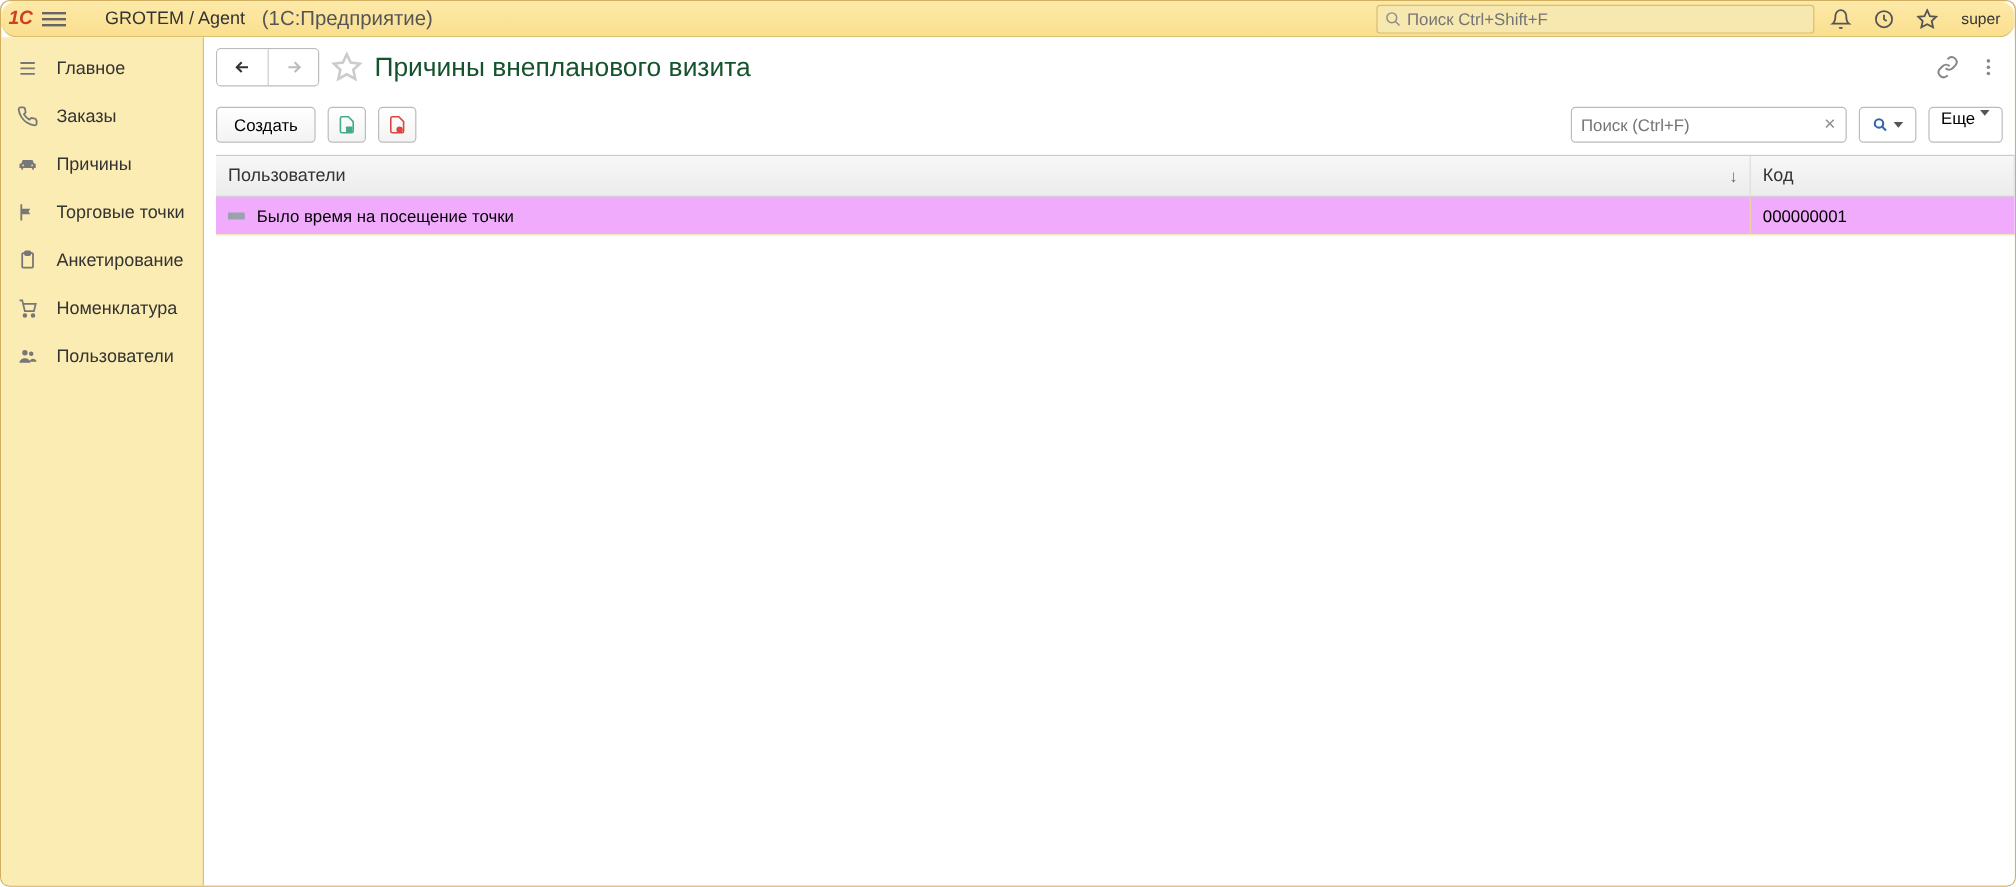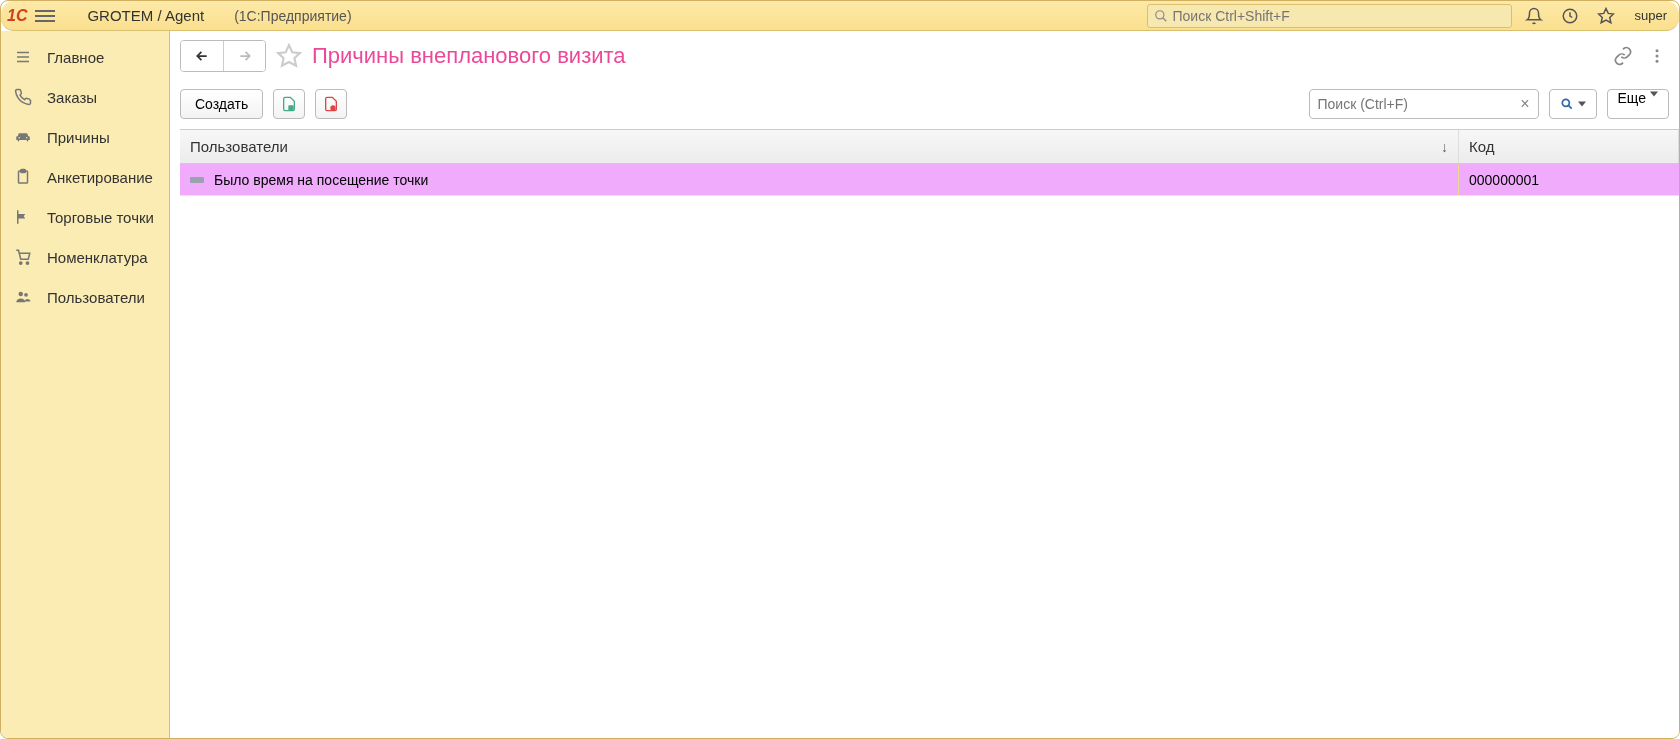--- a/index.html
+++ b/index.html
@@ -31,21 +31,21 @@
     font-size: 16px;
     font-style: italic;
   }
   .hamburger-icon {
     width: 20px; height: 20px;
     display: flex; flex-direction: column; justify-content: center; gap: 3px;
     cursor: pointer;
   }
   .hamburger-icon span { height: 2px; background: #666; }
   .app-title { color: #333; font-size: 15px; margin-left: 24px; }
-  .app-subtitle { color: #555; font-size: 14px; margin-left: 22px; }
+  .app-subtitle { color: #555; font-size: 17px; margin-left: 6px; }
   .header-spacer { flex: 1; }
   .global-search {
     width: 365px; height: 24px;
     background: #f7e8b0;
     border: 1px solid #d8c070;
     border-radius: 3px;
     display: flex; align-items: center;
     padding: 0 6px;
     gap: 4px;
   }
@@ -99,21 +99,21 @@
   }
   .nav-btn {
     width: 42px; height: 30px;
     display: flex; align-items: center; justify-content: center;
     background: #fff;
     cursor: pointer;
   }
   .nav-btn + .nav-btn { border-left: 1px solid #ccc; }
   .nav-btn.disabled { color: #bbb; }
   .star-icon { color: #ccc; cursor: pointer; }
-  .page-title { font-size: 22px; color: #ec4899; font-weight: 500; }
+  .page-title { font-size: 22px; color: #14532d; font-weight: 500; }
   .page-header-spacer { flex: 1; }
   .link-icon, .menu-icon, .close-x {
     color: #888; cursor: pointer;
     width: 24px; display:flex; align-items:center; justify-content:center;
   }
 
   
   .toolbar {
     display: flex; align-items: center;
     padding: 14px 10px 10px 10px;
@@ -246,34 +246,34 @@
     <div class="sidebar-item">
       <span class="sidebar-icon">
         <svg width="18" height="18" viewBox="0 0 24 24" fill="#777">
             <path d="M5 11l1.5-4h11L19 11h1a1 1 0 0 1 1 1v4h-2v1a1 1 0 0 1-2 0v-1H7v1a1 1 0 0 1-2 0v-1H3v-4a1 1 0 0 1 1-1h1zm2 3a1 1 0 1 0 0-2 1 1 0 0 0 0 2zm10 0a1 1 0 1 0 0-2 1 1 0 0 0 0 2z"></path>
           </svg>
       </span>
       <span>Причины</span>
     </div>
     <div class="sidebar-item">
       <span class="sidebar-icon">
+        <svg width="18" height="18" viewBox="0 0 24 24" fill="#777">
+            <path d="M4 3v18h2v-7h9l-2-3 2-3H6V3H4z"></path>
+          </svg>
+      </span>
+      <span>Торговые точки</span>
+    </div>
+    <div class="sidebar-item">
+      <span class="sidebar-icon">
         <svg width="18" height="18" viewBox="0 0 24 24" fill="none" stroke="#777" stroke-width="2">
             <rect x="6" y="4" width="12" height="16" rx="1"></rect>
             <rect x="9" y="2" width="6" height="4" rx="1" fill="#777"></rect>
           </svg>
       </span>
       <span>Анкетирование</span>
-    </div>
-    <div class="sidebar-item">
-      <span class="sidebar-icon">
-        <svg width="18" height="18" viewBox="0 0 24 24" fill="#777">
-            <path d="M4 3v18h2v-7h9l-2-3 2-3H6V3H4z"></path>
-          </svg>
-      </span>
-      <span>Торговые точки</span>
     </div>
     <div class="sidebar-item">
       <span class="sidebar-icon">
         <svg width="18" height="18" viewBox="0 0 24 24" fill="none" stroke="#777" stroke-width="2">
             <circle cx="9" cy="20" r="1.5" fill="#777"></circle>
             <circle cx="18" cy="20" r="1.5" fill="#777"></circle>
             <path d="M3 3h3l3 12h10l2-8H7"></path>
           </svg>
       </span>
       <span>Номенклатура</span>

